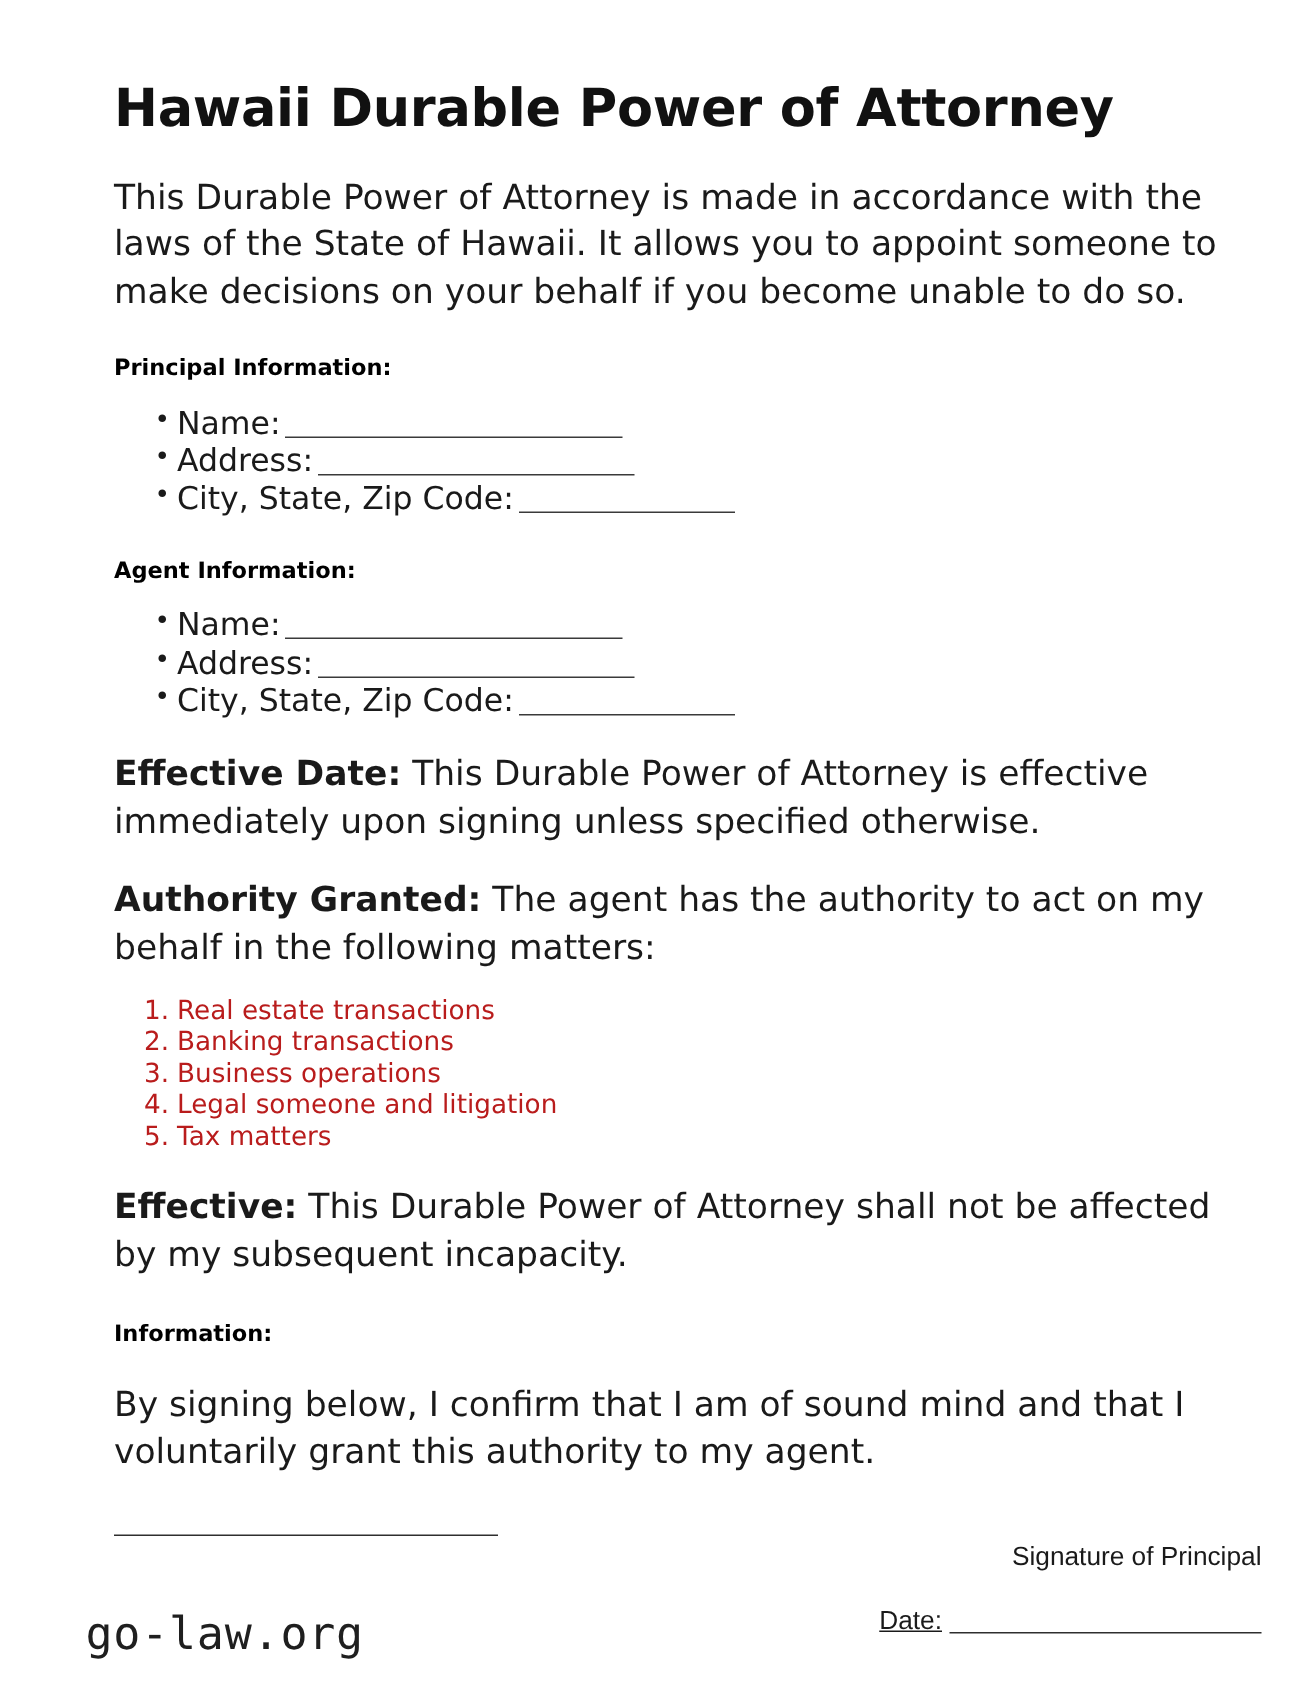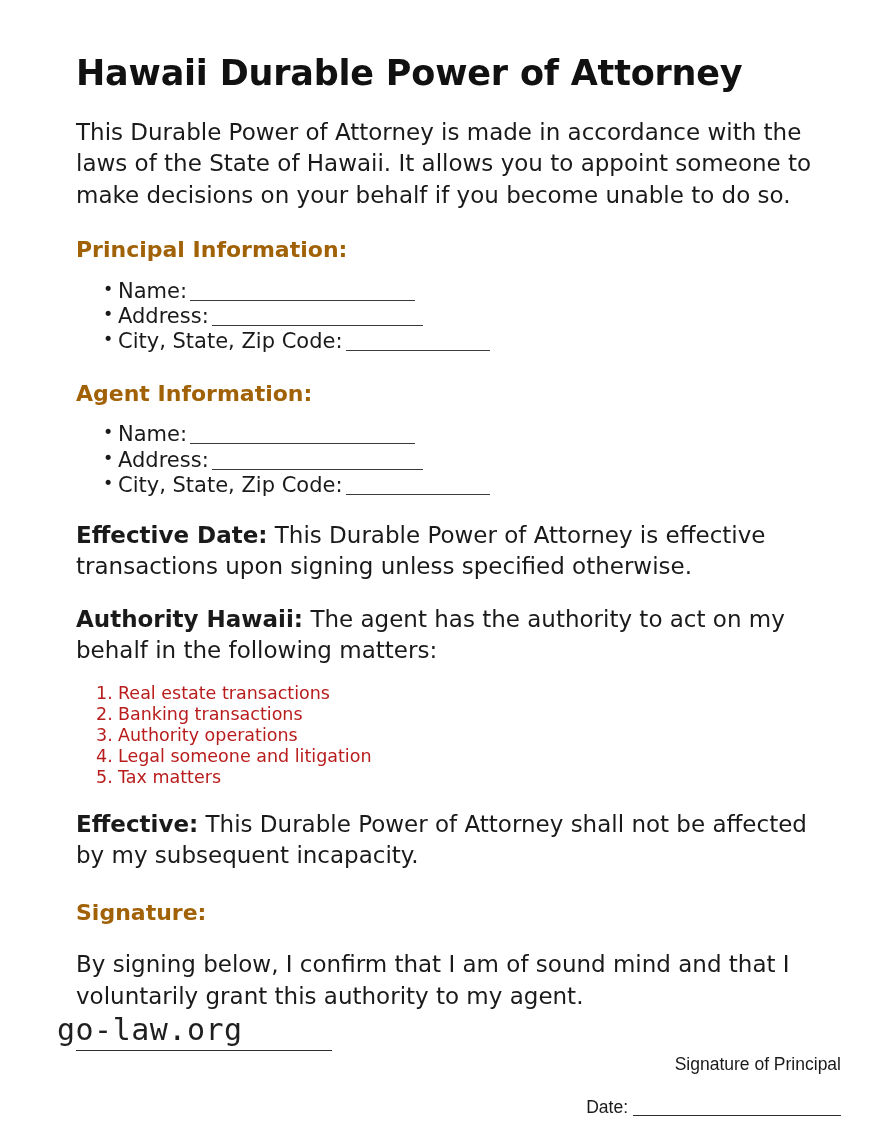--- a/index.html
+++ b/index.html
@@ -49,26 +49,26 @@
   .para.intro { margin-top: 24px; }
   .para.block { margin-top: 21px; }
   .para.sig-intro { margin-top: 22px; }
 
   .lead {
     font-weight: bold;
   }
 
   
   .section-heading {
-    font-size: 22px;
+    font-size: 15px;
     font-weight: bold;
     line-height: 1.3;
     margin: 0;
     margin-top: 25px;
-    color: #a16207;
+    color: #000000;
   }
   .section-heading.sig-heading { margin-top: 27px; }
 
   
   ul.field-list {
     list-style: none;
     margin: 0;
     padding: 0;
     margin-top: 14px;
   }
@@ -140,34 +140,35 @@
     line-height: 1.25;
     margin-top: 3px;
     color: #1a1a1a;
   }
   .date-row {
     font-size: 17.5px;
     line-height: 1.25;
     margin-top: 21px;
     color: #1a1a1a;
     white-space: nowrap;
+    text-decoration: underline;
   }
   .date-blank {
     display: inline-block;
     width: 208px;
     border-bottom: 1.6px solid #2e2e2e;
     vertical-align: -3px;
     margin-left: 5px;
   }
 
   
   .footer-brand {
     position: absolute;
     left: 29px;
-    top: 1012px;
+    top: 1072px;
     font-family: "DejaVu Sans Mono", "Liberation Mono", monospace;
     font-size: 30px;
     letter-spacing: 0.5px;
     color: #1f1f1f;
   }
 </style>
 </head>
 <body>
 
 <div class="page">
@@ -186,35 +187,35 @@
     </ul>
 
     <h2 class="section-heading">Agent Information:</h2>
 
     <ul class="field-list">
       <li><span>Name:</span><span class="blank w-long"></span></li>
       <li><span>Address:</span><span class="blank w-med"></span></li>
       <li><span>City, State, Zip Code:</span><span class="blank w-short"></span></li>
     </ul>
 
-    <p class="para block"><span class="lead">Effective Date:</span><span> This Durable Power of Attorney is effective transactions upon signing unless specified otherwise.</span></p>
-
-    <p class="para block"><span class="lead">Authority Hawaii:</span><span> The agent has the authority to act on my behalf in the following matters:</span></p>
+    <p class="para block"><span class="lead">Effective Date:</span><span> This Durable Power of Attorney is effective immediately upon signing unless specified otherwise.</span></p>
+
+    <p class="para block"><span class="lead">Authority Granted:</span><span> The agent has the authority to act on my behalf in the following matters:</span></p>
 
     <ol class="authority-list">
       <li>Real estate transactions</li>
       <li>Banking transactions</li>
-      <li>Authority operations</li>
+      <li>Business operations</li>
       <li>Legal someone and litigation</li>
       <li>Tax matters</li>
     </ol>
 
     <p class="para block"><span class="lead">Effective:</span><span> This Durable Power of Attorney shall not be affected by my subsequent incapacity.</span></p>
 
-    <h2 class="section-heading sig-heading">Signature:</h2>
+    <h2 class="section-heading sig-heading">Information:</h2>
 
     <p class="para sig-intro">By signing below, I confirm that I am of sound mind and that I voluntarily grant this authority to my agent.</p>
 
     <div class="sig-block">
       <div class="sig-rule"></div>
       <div class="sig-caption">Signature of Principal</div>
       <div class="date-row"><span>Date:</span><span class="date-blank"></span></div>
     </div>
 
     <div class="sig-block second">

